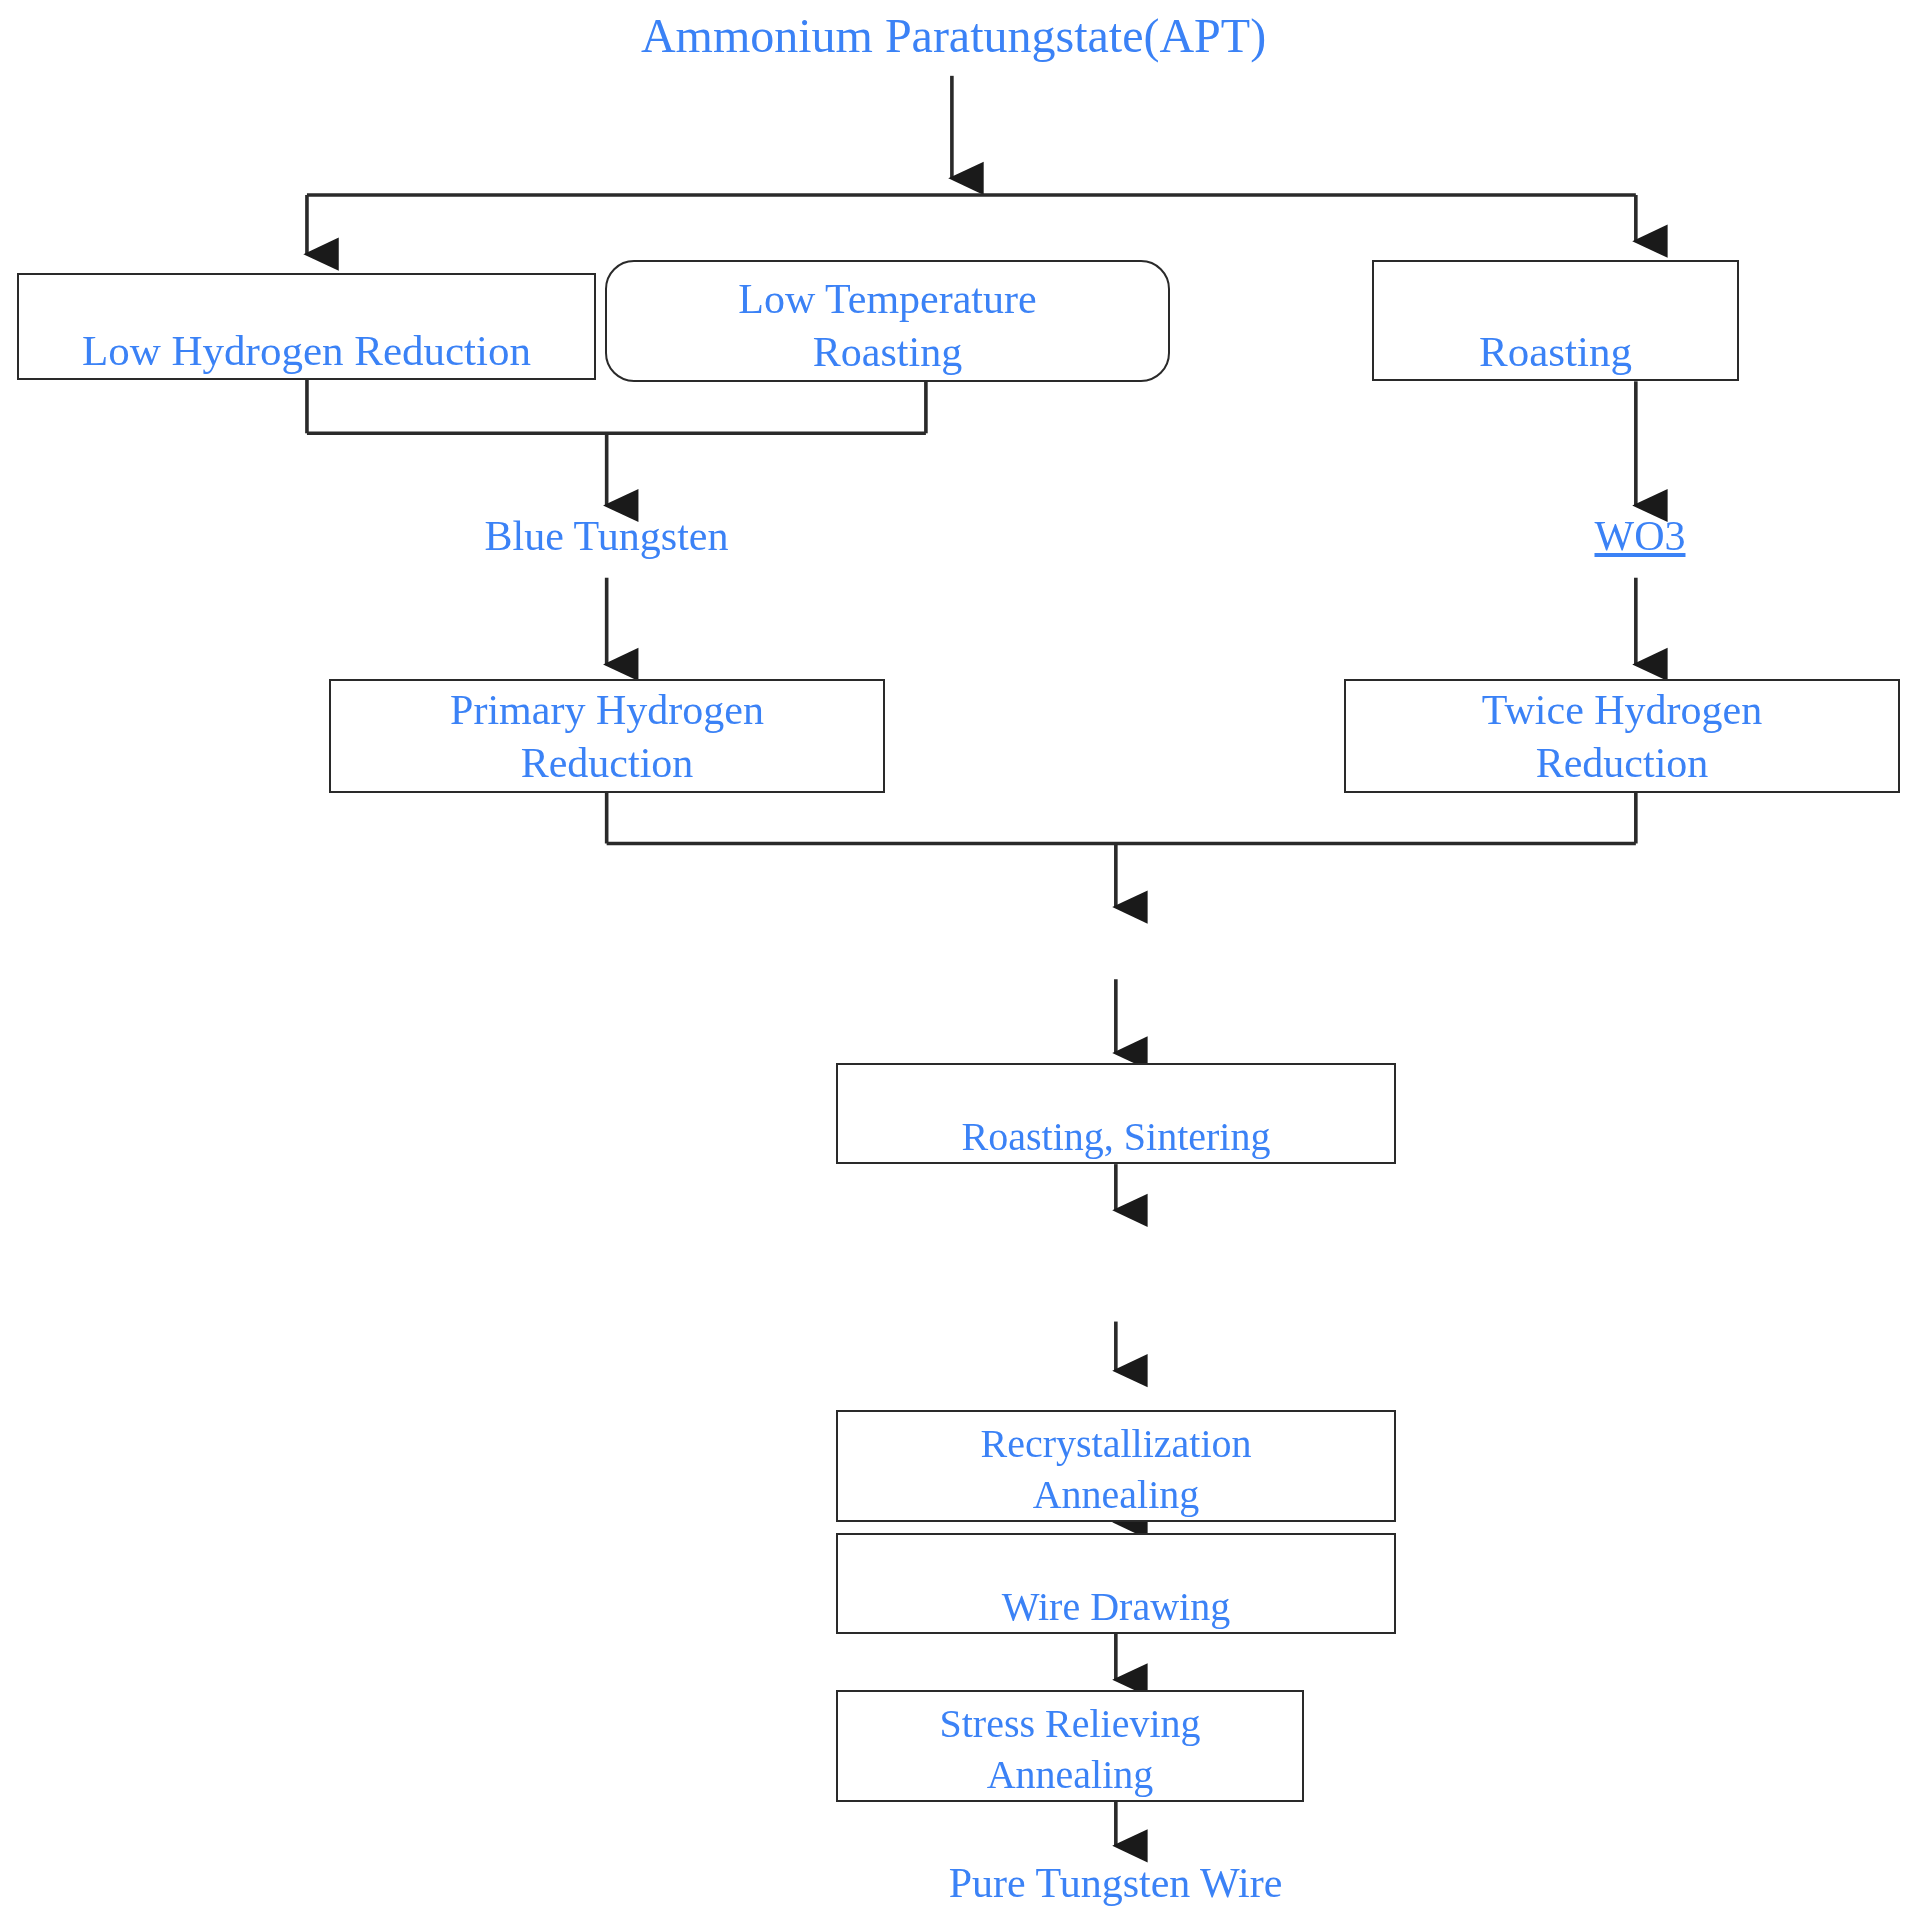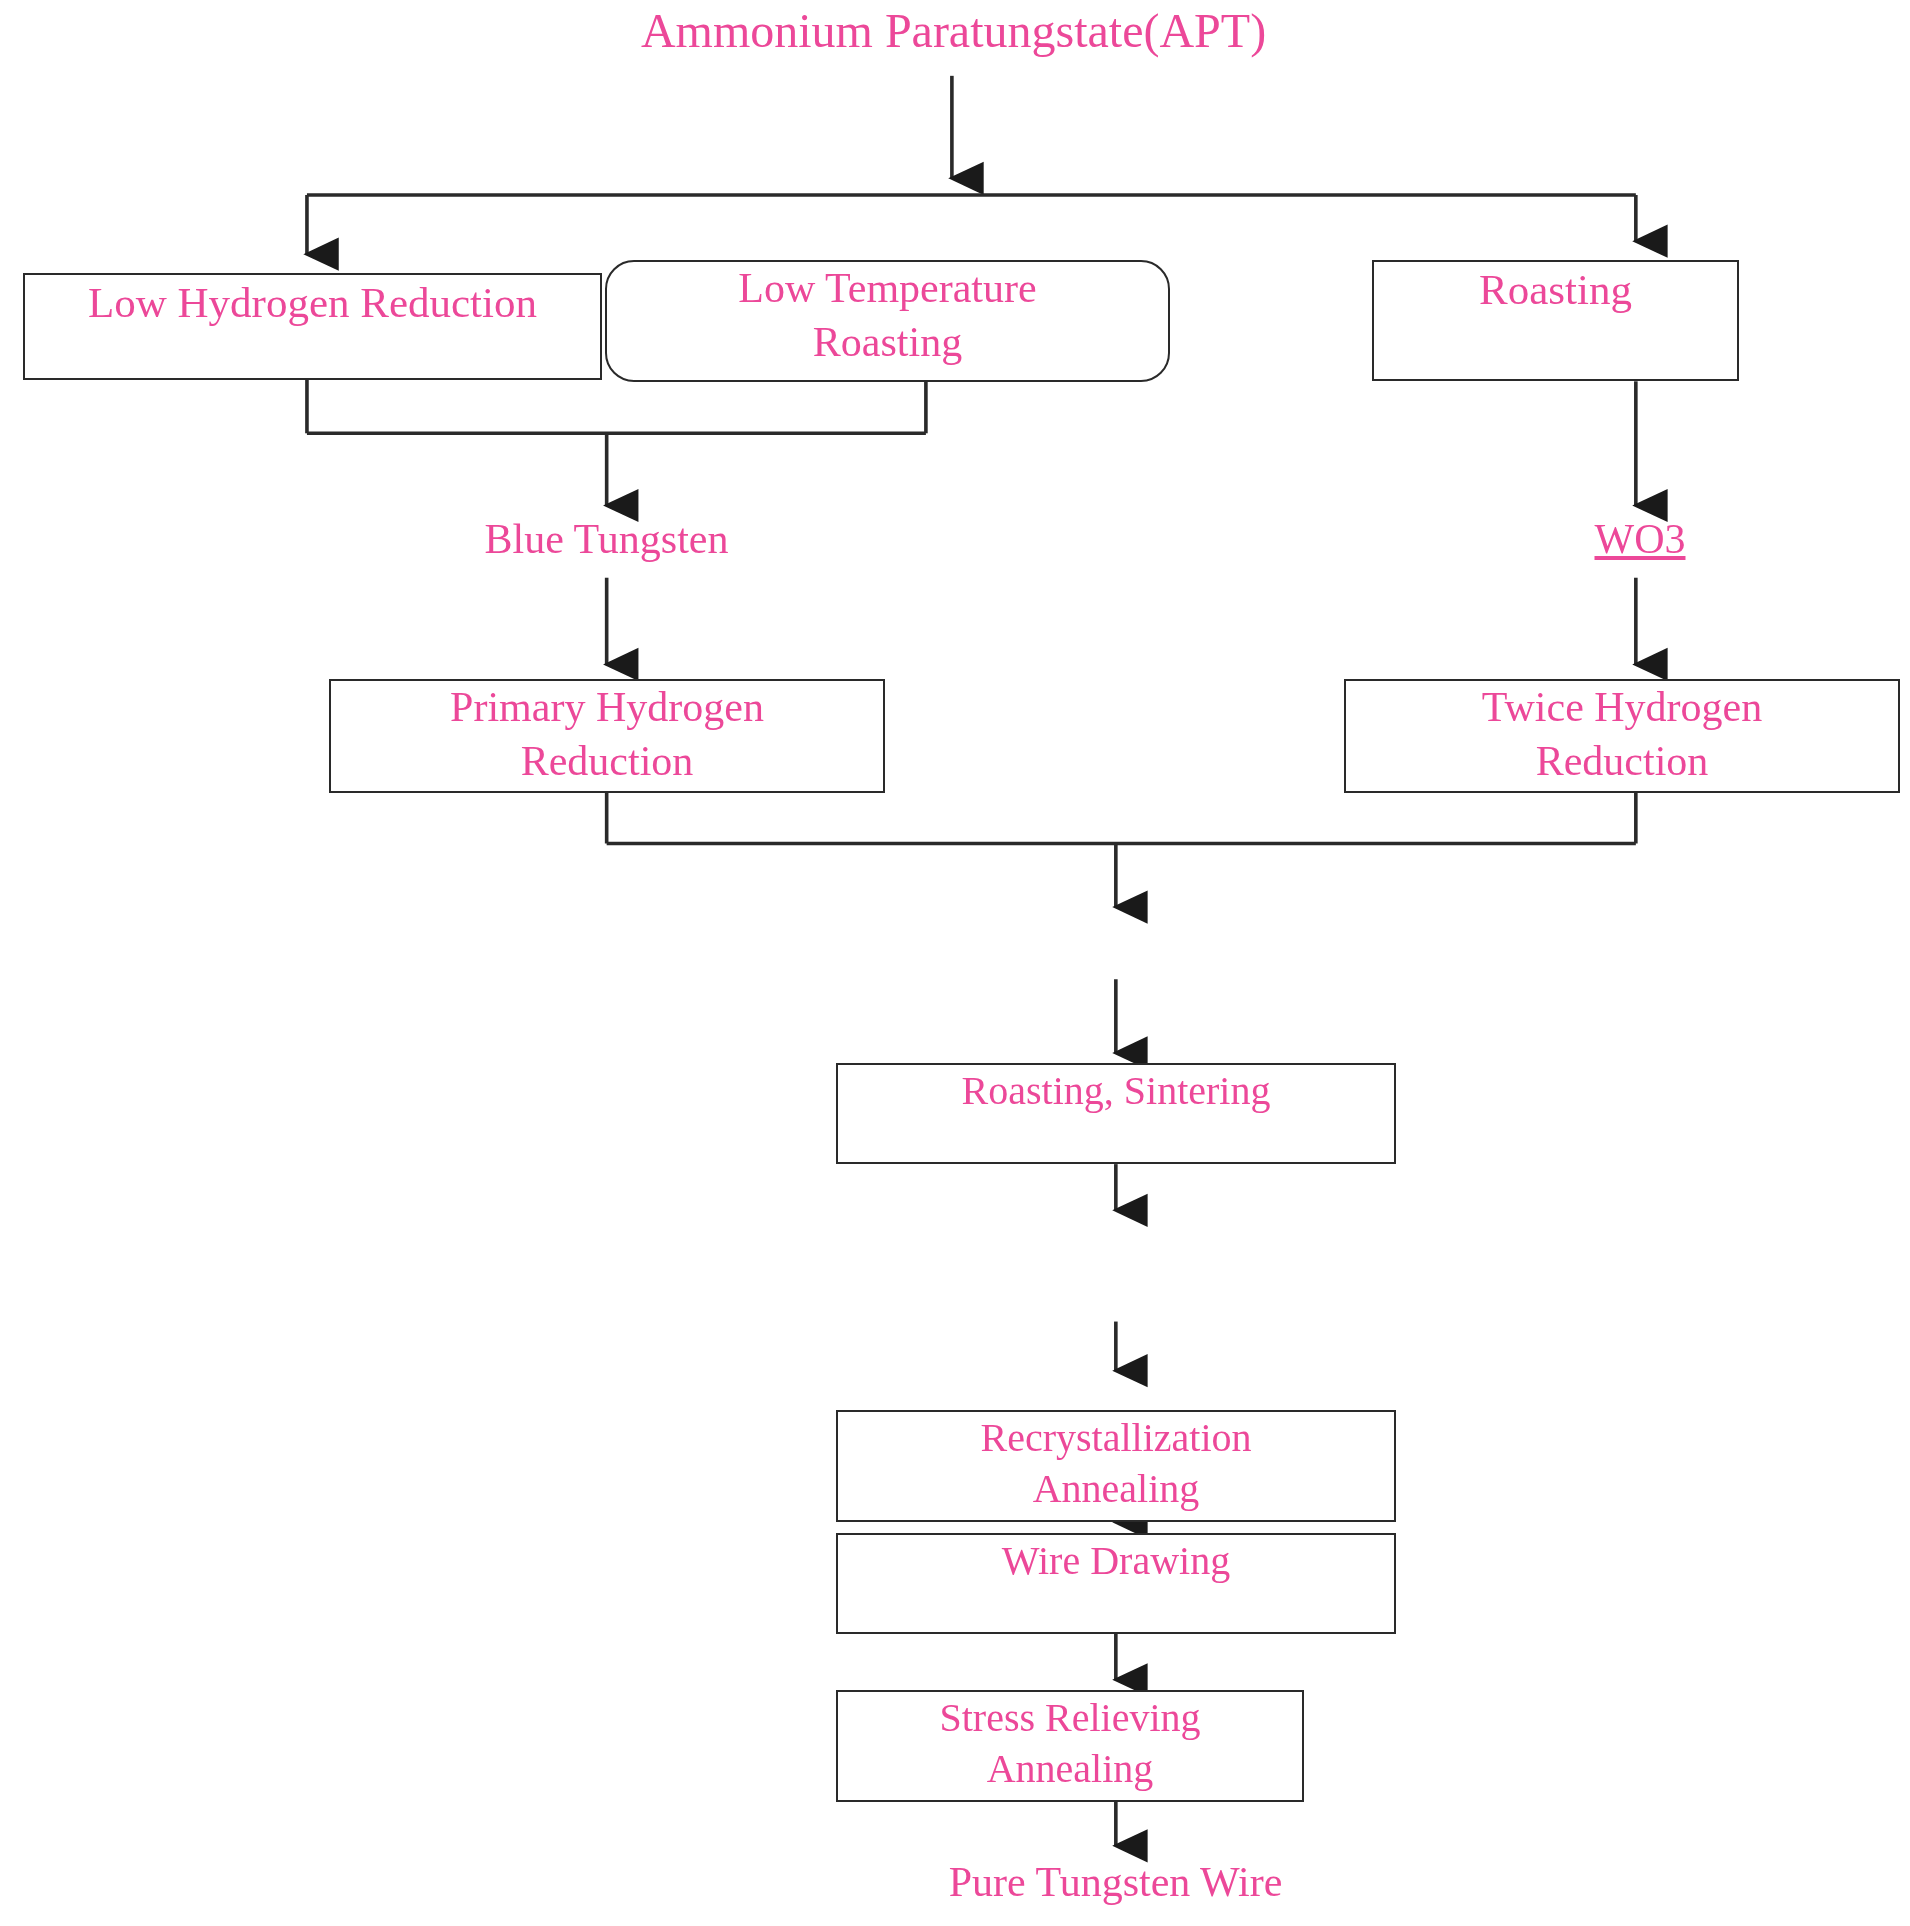--- a/index.html
+++ b/index.html
@@ -20,44 +20,44 @@
     left: 0;
     top: 0;
     width: 1911px;
     height: 1926px;
     pointer-events: none;
   }
   .node {
     position: absolute;
     box-sizing: border-box;
     display: flex;
-    align-items: flex-start;
+    align-items: flex-end;
     justify-content: center;
     text-align: center;
-    color: #ec4899;
+    color: #3b82f6;
     line-height: 1.28;
   }
   .boxed {
     border: 2.2px solid #2a2a2a;
     background: #ffffff;
   }
   .plain {
     border: none;
     background: transparent;
   }
   .node span {
     display: block;
     width: 100%;
     padding: 0 7.2px;
     box-sizing: border-box;
   }
   
   #n-apt       { left: 549px;  top: 0px;    width: 809px; height: 66px;  font-size: 48px; }
   
-  #n-lhr       { left: 23px;   top: 273px;  width: 579px;  height: 107px; font-size: 43px; }
+  #n-lhr       { left: 17px;   top: 273px;  width: 579px;  height: 107px; font-size: 43px; }
   #n-ltr       { left: 605px;  top: 260px;  width: 565px;  height: 122px; font-size: 42px; border-radius: 29px; }
   #n-roast     { left: 1372px; top: 260px;  width: 367px;  height: 121px; font-size: 43px; }
   
   #n-blue      { left: 361px;  top: 513px;  width: 491px;  height: 51px;  font-size: 42px; }
   #n-wo3       { left: 1452px; top: 513px;  width: 376px;  height: 51px;  font-size: 42px; text-decoration: underline; }
   
   #n-phr       { left: 329px;  top: 679px;  width: 556px;  height: 114px; font-size: 42px; }
   #n-thr       { left: 1336px; top: 679px;  width: 556px;  height: 114px; font-size: 42px; margin-left: 8px; }
   
   #n-powder    { left: 816px; top: 917px; width: 599px;  height: 55px;  font-size: 42px; }

